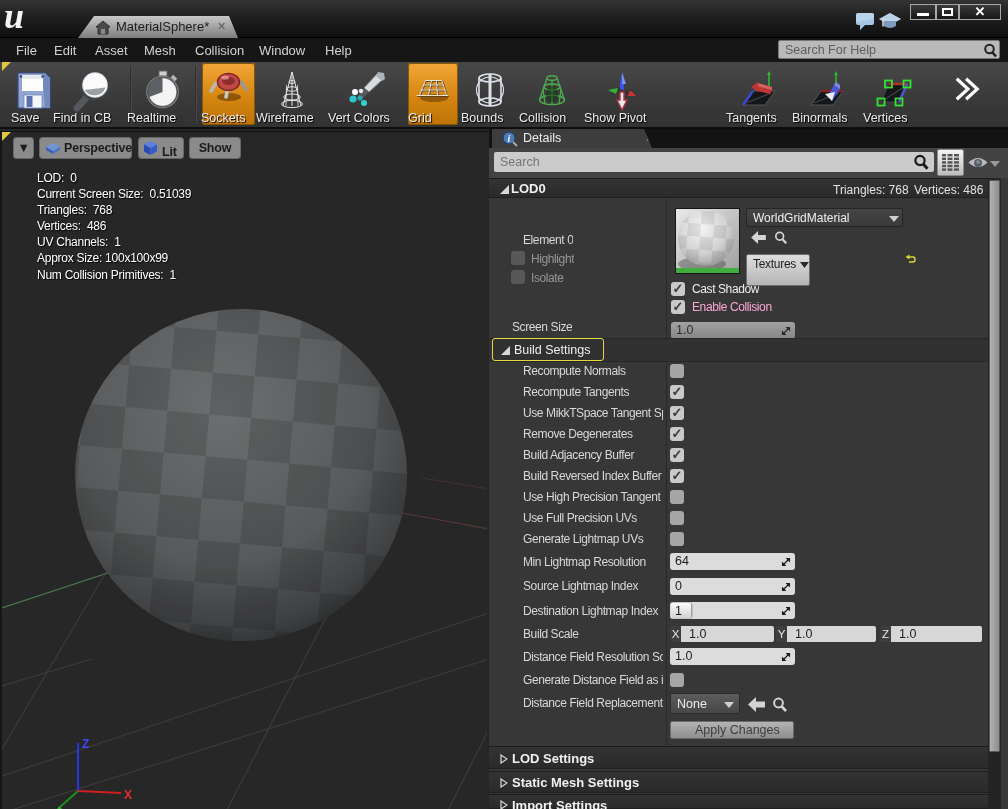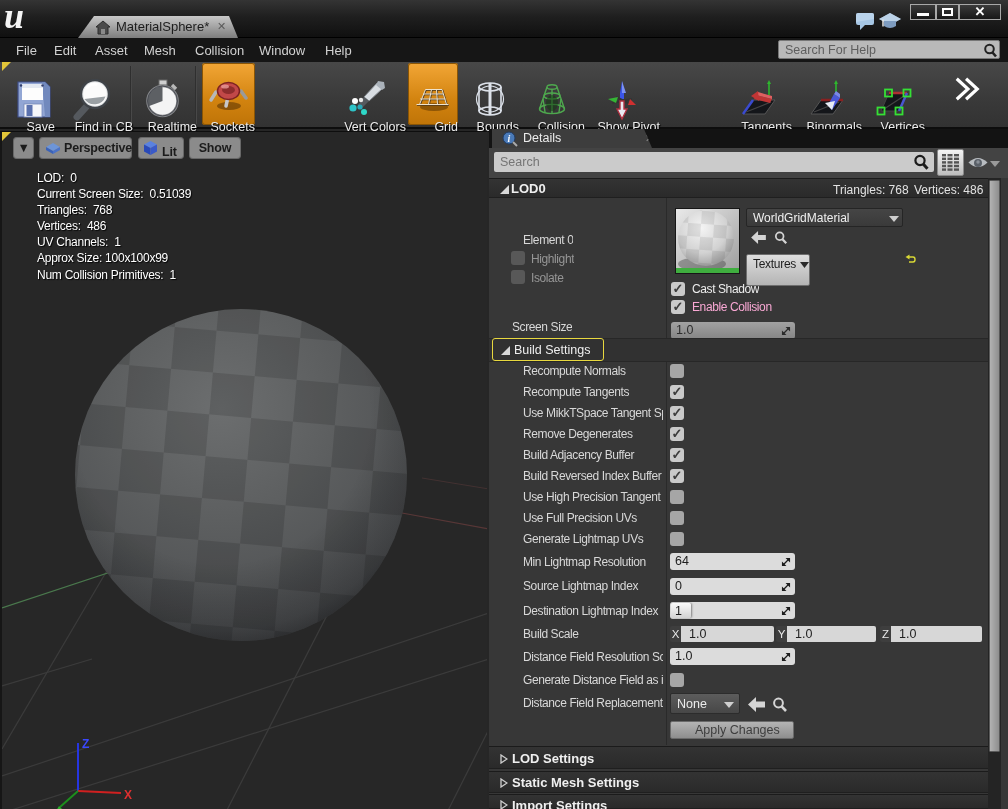--- a/index.html
+++ b/index.html
@@ -9,21 +9,21 @@
 #tab1{position:absolute;left:78px;top:16px;width:160px;height:22px;background:linear-gradient(180deg,#c8c8c8,#909090 75%,#7e7e7e);clip-path:polygon(16px 0,calc(100% - 9px) 0,100% 100%,0 100%);border-radius:6px 6px 0 0}
 #tab1 span{position:absolute;left:38px;top:3px;font-size:13px;color:#1d1d1d;white-space:nowrap}
 #tab1 .x{position:absolute;left:139px;top:4px;color:#5a5a5a;font-size:11px}
 
 #menu{position:absolute;left:0;top:38px;width:1008px;height:24px;background:#161616}
 #menu span{position:absolute;top:5px;font-size:13px;color:#d2d2d2}
 #helpbox{position:absolute;left:778px;top:40px;width:222px;height:19px;background:#b9b9b9;border-radius:2px;border:1px solid #777}
 #helpbox span{position:absolute;left:6px;top:2px;font-size:12.5px;color:#5e5e5e}
 
 #toolbar{position:absolute;left:0;top:62px;width:1008px;height:67px;background:linear-gradient(180deg,#484848,#3a3a3a 55%,#323232);border-bottom:2px solid #0d0d0d}
-.tbtn{position:absolute;top:15px;height:62px;text-align:right}
+.tbtn{position:absolute;top:6px;height:62px;text-align:left}
 .tbtn svg{display:block;margin:2px auto 0}
 .tbtn .tl{display:block;margin-top:-1px;font-size:12.5px;color:#ececec;text-shadow:1px 1px 1px #000;white-space:nowrap}
 .tsep{position:absolute;top:4px;width:2px;height:58px;background:linear-gradient(90deg,#222,#555)}
 .obtn{position:absolute;top:1px;height:62px;background:linear-gradient(180deg,#f2a636,#d2830f 60%,#bf7408);border-radius:3px;box-shadow:inset 0 0 0 1px #8a5505}
 .ycorner{position:absolute;width:0;height:0;border-top:9px solid #e3c639;border-right:9px solid transparent}
 
 #vp{position:absolute;left:0px;top:131px;width:487px;height:678px;background:#272727;border-left:2px solid #161616;border-top:1px solid #0e0e0e}
 .vbtn{position:absolute;top:5px;height:22px;background:#8b8b8b;border-radius:4px;color:#1b1b1b;font-size:12.5px;letter-spacing:-.2px;font-weight:bold;line-height:22px;text-align:center;box-shadow:inset 0 0 0 1px rgba(40,40,40,.35)}
 #stats{position:absolute;left:35px;top:38px;color:#fff;font-size:12px;letter-spacing:-.25px;line-height:16.1px;text-shadow:1px 1px 1px rgba(0,0,0,.9);white-space:pre}
 
@@ -132,20 +132,33 @@
         <svg width="40" height="42" viewBox="0 0 40 42">
   <ellipse cx="21" cy="27" rx="12" ry="4" fill="rgba(60,30,0,.45)"></ellipse>
   <path d="M8 13 l-5 8" stroke="#b8b8b8" stroke-width="3.5" stroke-linecap="round"></path>
   <path d="M33 12 l5 7" stroke="#9a9a9a" stroke-width="3.5" stroke-linecap="round"></path>
   <path d="M20 18 l-2 9" stroke="#c8c8c8" stroke-width="3.5" stroke-linecap="round"></path>
   <ellipse cx="20.5" cy="12" rx="11" ry="8.5" fill="#c24848" stroke="#7c2222" stroke-width="1.5"></ellipse>
   <ellipse cx="20.5" cy="11" rx="6.5" ry="4" fill="#8e2d2d"></ellipse>
   <ellipse cx="17" cy="7.5" rx="4" ry="2" fill="#e89a9a" opacity=".8"></ellipse>
  </svg>
         <span class="tl">Sockets</span>
+      </div>
+ <div class="tbtn" style="left:256px;width:72px">
+        <svg width="40" height="42" viewBox="0 0 40 42">
+  <g stroke="#e4e4e4" fill="none" stroke-width="1">
+  <path d="M20 2 L11 36 M20 2 L29 36 M20 2 L20 36"></path>
+  <ellipse cx="20" cy="12" rx="3.2" ry="1.4"></ellipse>
+            <ellipse cx="20" cy="19" rx="5.6" ry="2.2"></ellipse>
+            <ellipse cx="20" cy="27" rx="8.2" ry="3"></ellipse>
+            <ellipse cx="20" cy="34" rx="10.5" ry="3.6"></ellipse>
+  <path d="M14.5 15 L14 36 M25.5 15 L26 36" stroke-width=".8"></path>
+          </g>
+ </svg>
+        <span class="tl">Wireframe</span>
       </div>
  <div class="tbtn" style="left:328px;width:78px">
         <svg width="40" height="42" viewBox="0 0 40 42">
   <path d="M30 4 L36 9 L22 22 L17 18 Z" fill="#d8dde2" stroke="#8a9096"></path>
   <path d="M31 2 l6 1 1 6 -3 2 -6 -5 z" fill="#aab2ba"></path>
   <path d="M17 18 l5 4 -7 7 -4 -3 z" fill="#55595e"></path>
   <circle cx="8" cy="22" r="3" fill="#fff"></circle>
           <circle cx="14" cy="21" r="2.2" fill="#e8e8e8"></circle>
   <circle cx="6" cy="29" r="3.6" fill="#2ec4c8"></circle>
           <circle cx="13" cy="28" r="2.6" fill="#29a8b8"></circle>

